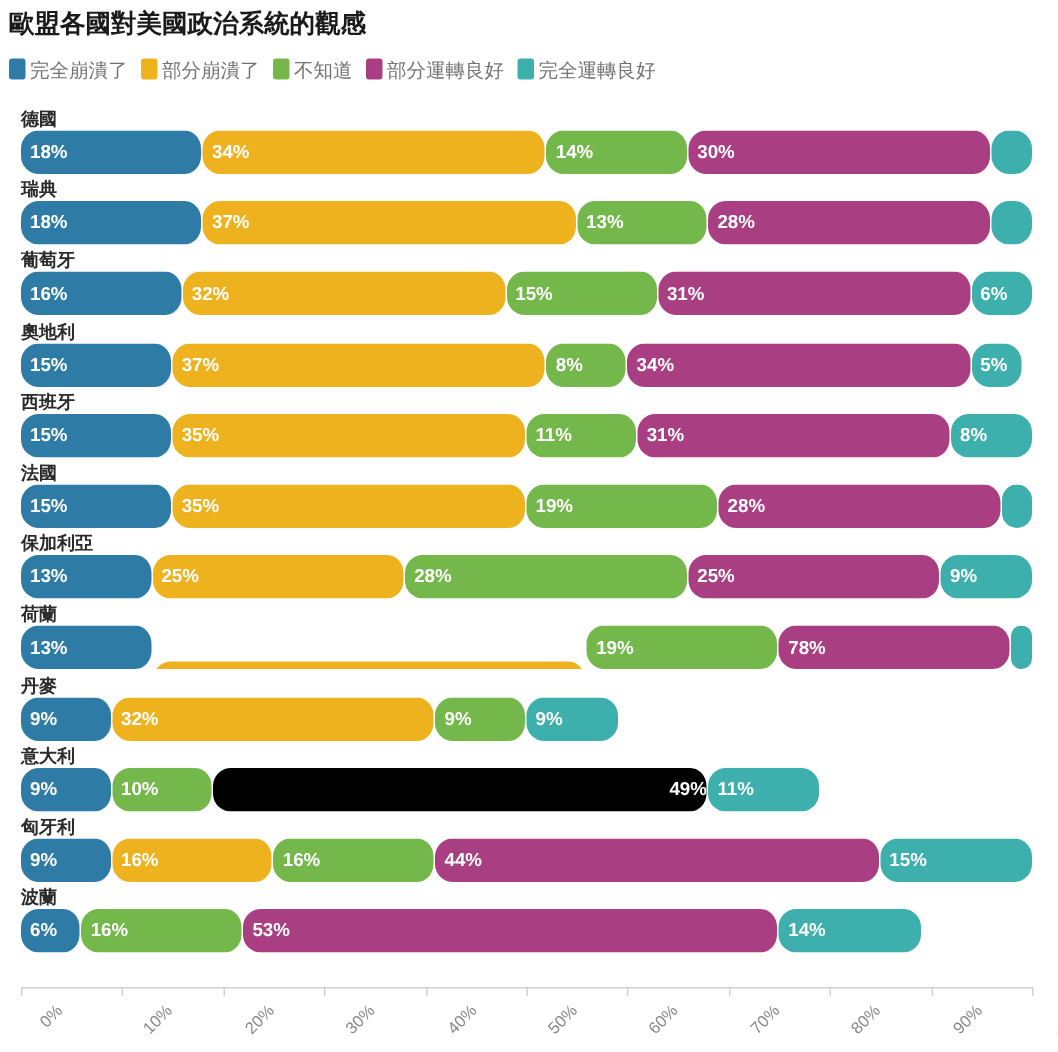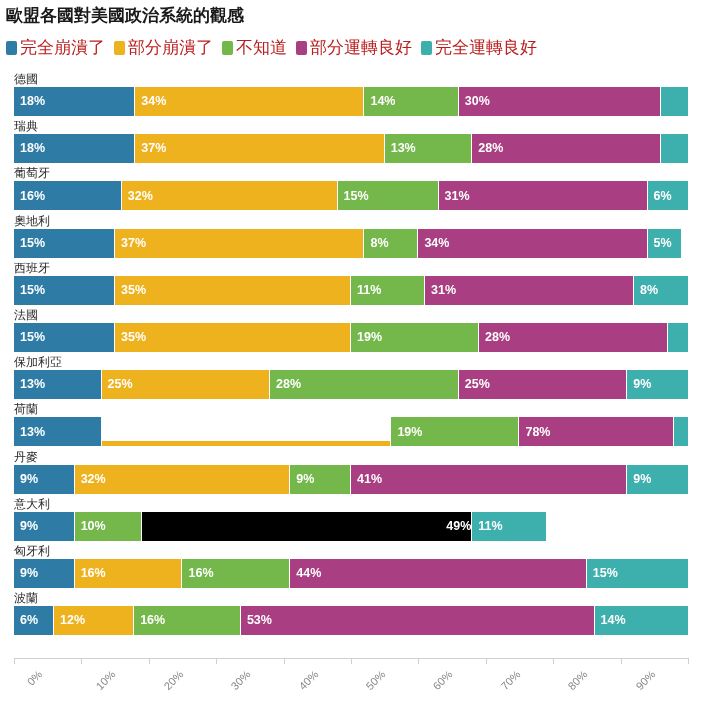--- a/index.html
+++ b/index.html
@@ -42,22 +42,22 @@
     gap: 3px;
   }
   .legend-swatch {
     width: 11px;
     height: 14px;
     border-radius: 2px;
     flex: 0 0 auto;
     display: block;
   }
   .legend-label {
-    font-size: 17px;
-    color: #b91c1c;
+    font-size: 13px;
+    color: #737373;
     line-height: 1;
   }
 
   #plot {
     position: absolute;
     left: 14px;
     top: 72px;
     width: 674px;
     height: 578px;
   }
@@ -67,38 +67,40 @@
     height: 47.2px;
   }
   .row-label {
     position: absolute;
     left: 0px;
     top: 0px;
     font-size: 12px;
     color: #2b2b2b;
     line-height: 14px;
     white-space: nowrap;
+    font-weight: bold;
   }
   .bar {
     position: absolute;
     left: 0px;
     top: 15px;
     width: 100%;
     height: 29px;
     display: flex;
     overflow: hidden;
   }
   .seg {
     position: relative;
     height: 100%;
     box-sizing: border-box;
     border-right: 1.5px solid #ffffff;
     display: flex;
     align-items: center;
     overflow: hidden;
+    border-radius: 12px;
   }
   .seg:last-child {
     border-right: none;
   }
   .seg-label {
     font-size: 12.5px;
     font-weight: bold;
     color: #ffffff;
     padding-left: 6px;
     white-space: nowrap;
@@ -332,23 +334,20 @@
       <div class="bar">
         <div class="seg" style="width: 9%; background: rgb(46, 123, 166);">
           <span class="seg-label">9%</span>
         </div>
         <div class="seg" style="width: 32%; background: rgb(239, 178, 31);">
           <span class="seg-label">32%</span>
         </div>
         <div class="seg" style="width: 9%; background: rgb(116, 183, 74);">
           <span class="seg-label">9%</span>
         </div>
-        <div class="seg" style="width: 41%; background: rgb(169, 62, 130);">
-          <span class="seg-label">41%</span>
-        </div>
         <div class="seg" style="width: 9%; background: rgb(61, 175, 172);">
           <span class="seg-label">9%</span>
         </div>
       </div>
     </div>
     <div class="row">
       <div class="row-label">意大利</div>
       <div class="bar">
         <div class="seg" style="width: 9%; background: rgb(46, 123, 166);">
           <span class="seg-label">9%</span>
@@ -382,23 +381,20 @@
         <div class="seg" style="width: 15%; background: rgb(61, 175, 172);">
           <span class="seg-label">15%</span>
         </div>
       </div>
     </div>
     <div class="row">
       <div class="row-label">波蘭</div>
       <div class="bar">
         <div class="seg" style="width: 6%; background: rgb(46, 123, 166);">
           <span class="seg-label">6%</span>
-        </div>
-        <div class="seg" style="width: 12%; background: rgb(239, 178, 31);">
-          <span class="seg-label">12%</span>
         </div>
         <div class="seg" style="width: 16%; background: rgb(116, 183, 74);">
           <span class="seg-label">16%</span>
         </div>
         <div class="seg" style="width: 53%; background: rgb(169, 62, 130);">
           <span class="seg-label">53%</span>
         </div>
         <div class="seg" style="width: 14%; background: rgb(61, 175, 172);">
           <span class="seg-label">14%</span>
         </div>

